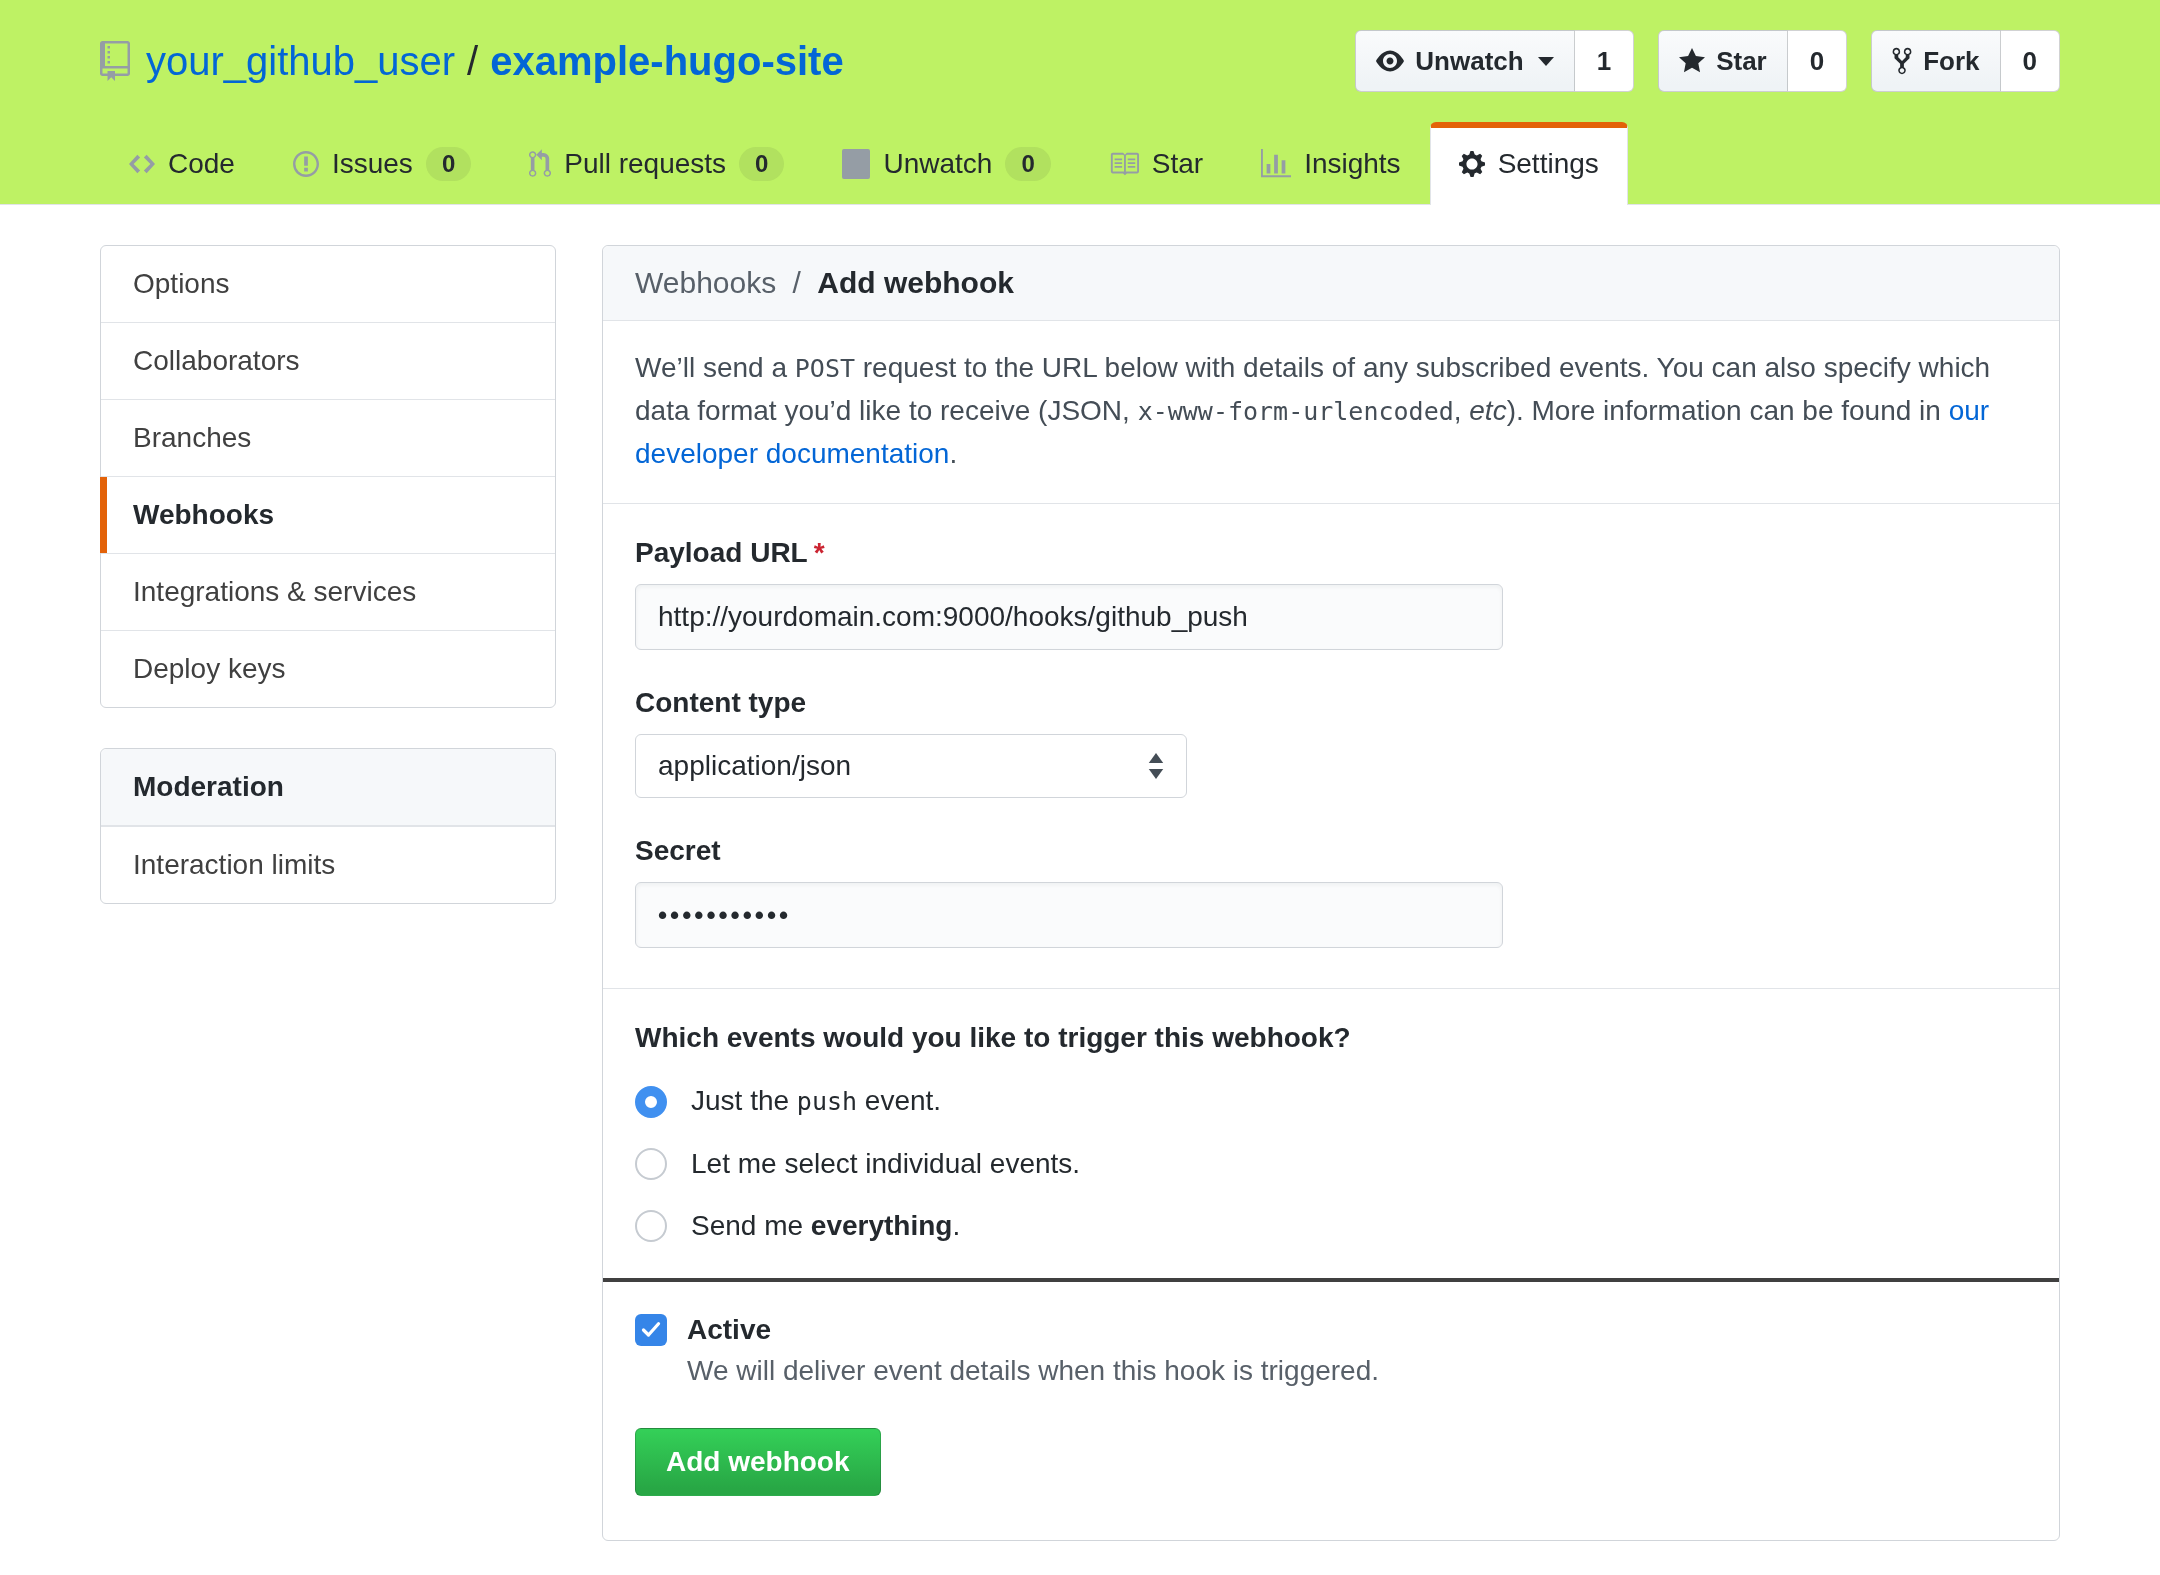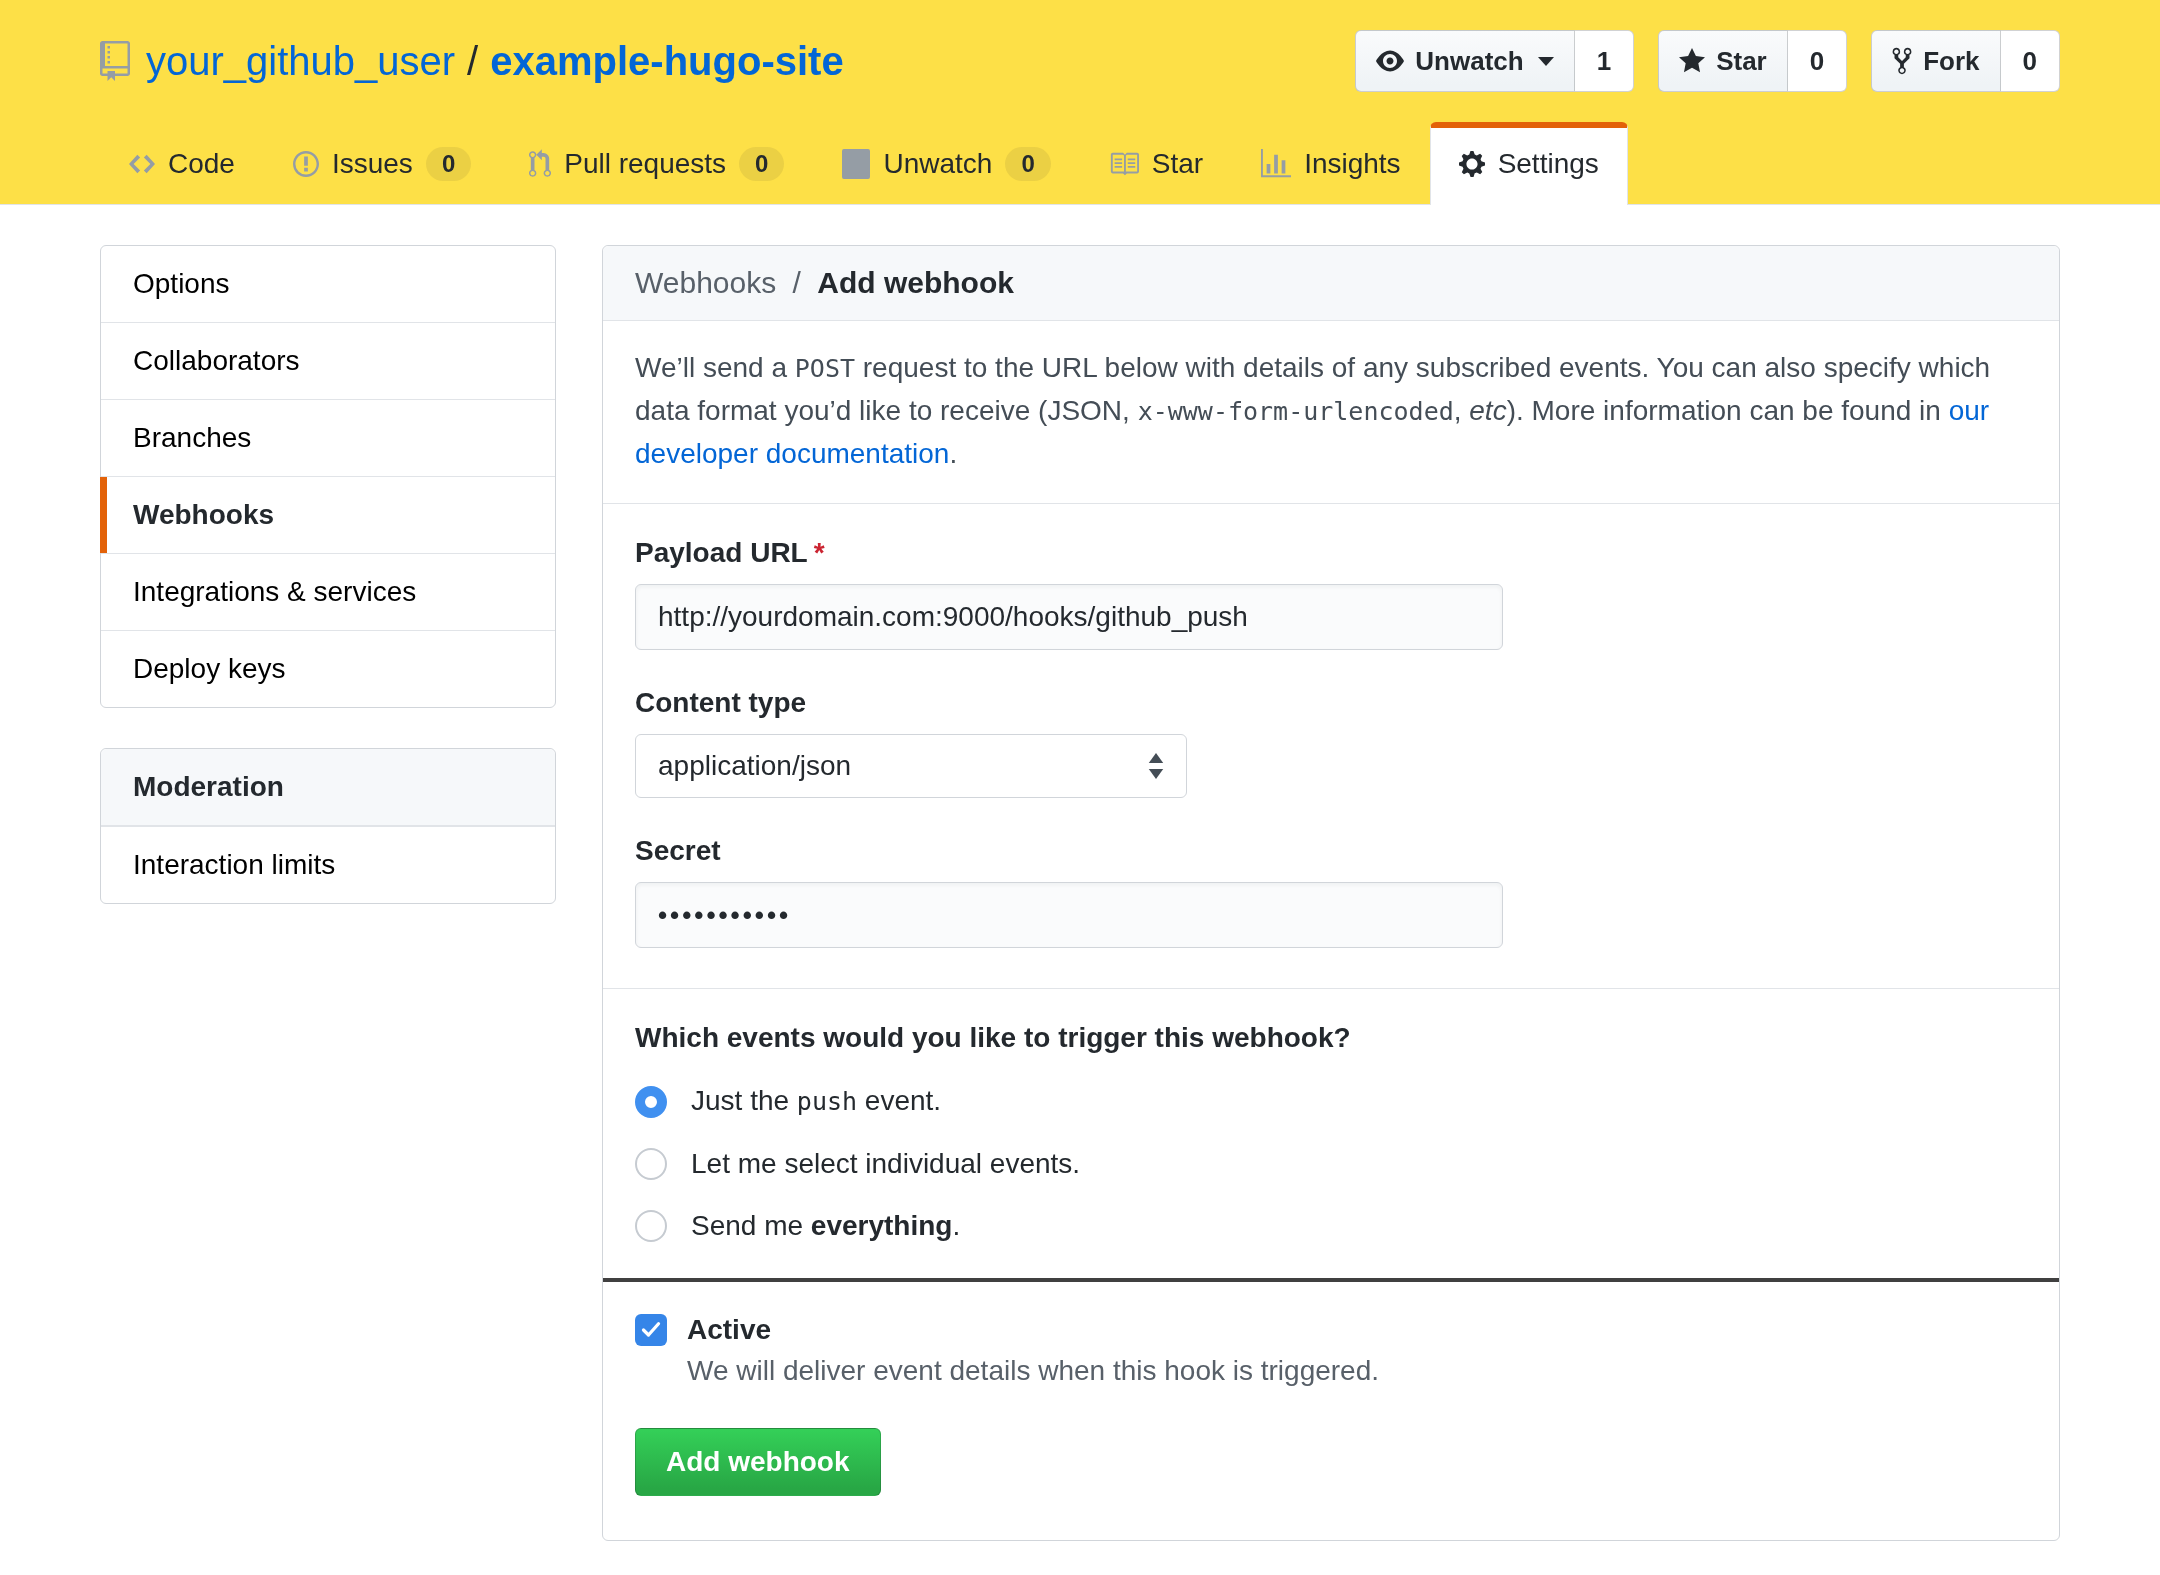--- a/index.html
+++ b/index.html
@@ -5,21 +5,21 @@
   * { margin:0; padding:0; box-sizing:border-box; }
   html,body { background:#fff; }
   body {
     width:2160px; height:1575px; overflow:hidden;
     font-family:"Liberation Sans","DejaVu Sans",sans-serif;
     color:#24292e; font-size:28px;
   }
   .container { width:1960px; margin:0 auto; }
 
   
-  .page-header { background:#fde047; border-bottom:1px solid #e1e4e8; padding-top:28px; }
+  .page-header { background:#bef264; border-bottom:1px solid #e1e4e8; padding-top:28px; }
   .repo-title-row { display:flex; align-items:center; height:66px; }
   .repo-title { display:flex; align-items:center; font-size:40px; font-weight:400; }
   .repo-title svg { fill:#959da5; margin-right:16px; }
   .repo-owner { color:#0366d6; text-decoration:none; }
   .repo-sep { color:#24292e; margin:0 12px; }
   .repo-name { color:#0366d6; text-decoration:none; font-weight:700; }
 
   .header-actions { margin-left:auto; display:flex; gap:24px; }
   .btn-group { display:flex; }
   .btn-gh {
@@ -55,21 +55,21 @@
     font-size:24px; font-weight:700; line-height:1; color:#24292e;
   }
 
   
   .content { display:flex; align-items:flex-start; gap:46px; padding-top:40px; }
 
   .sidebar { width:456px; flex:none; }
   .menu { border:1px solid #d1d5da; border-radius:6px; background:#fff; }
   .menu-item {
     position:relative; display:block; padding:22px 32px; line-height:32px;
-    font-size:28px; color:#000000; text-decoration:none; border-top:1px solid #e1e4e8;
+    font-size:28px; color:#404040; text-decoration:none; border-top:1px solid #e1e4e8;
   }
   .menu-item:first-child { border-top:none; border-radius:6px 6px 0 0; }
   .menu-item:last-child { border-radius:0 0 6px 6px; }
   .menu-item.active { color:#24292e; font-weight:700; }
   .menu-item.active::before {
     content:""; position:absolute; left:-1px; top:0; bottom:0; width:7px; background:#e36209;
   }
   .menu-header {
     padding:22px 32px; line-height:32px; background:#f6f8fa; font-size:28px; font-weight:700;
     color:#24292e; border-bottom:1px solid #e1e4e8; border-radius:6px 6px 0 0;

